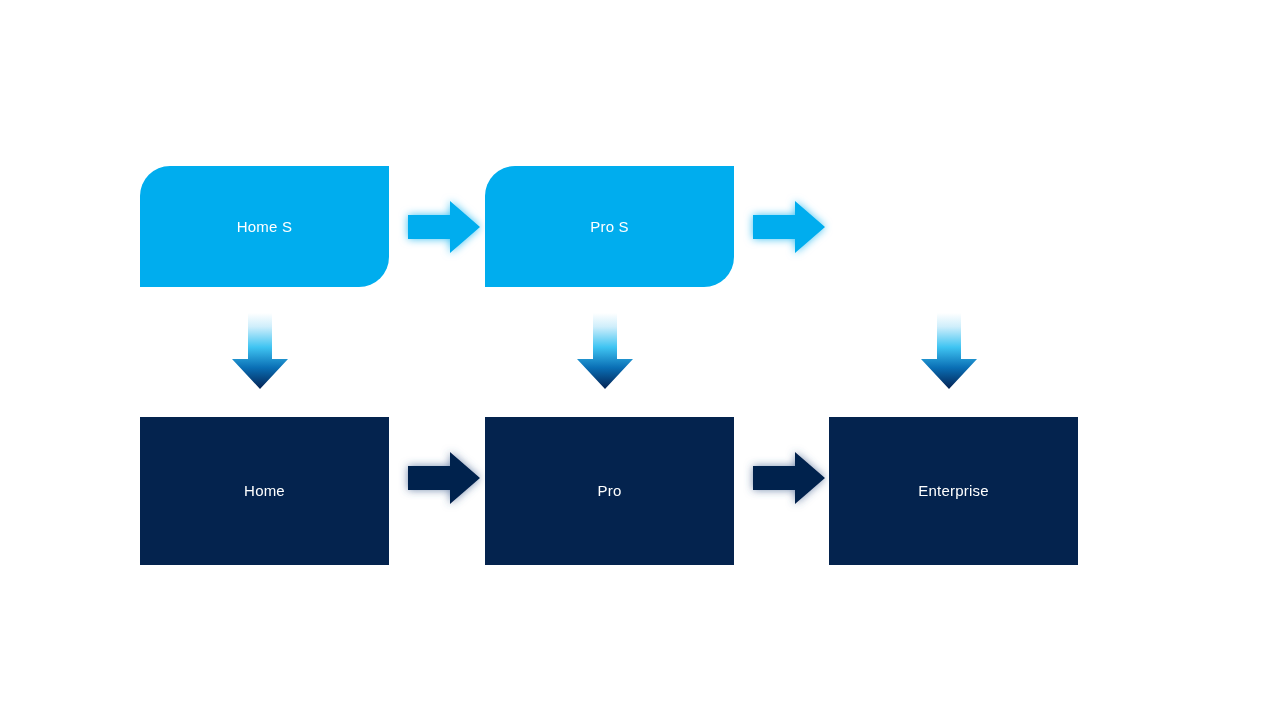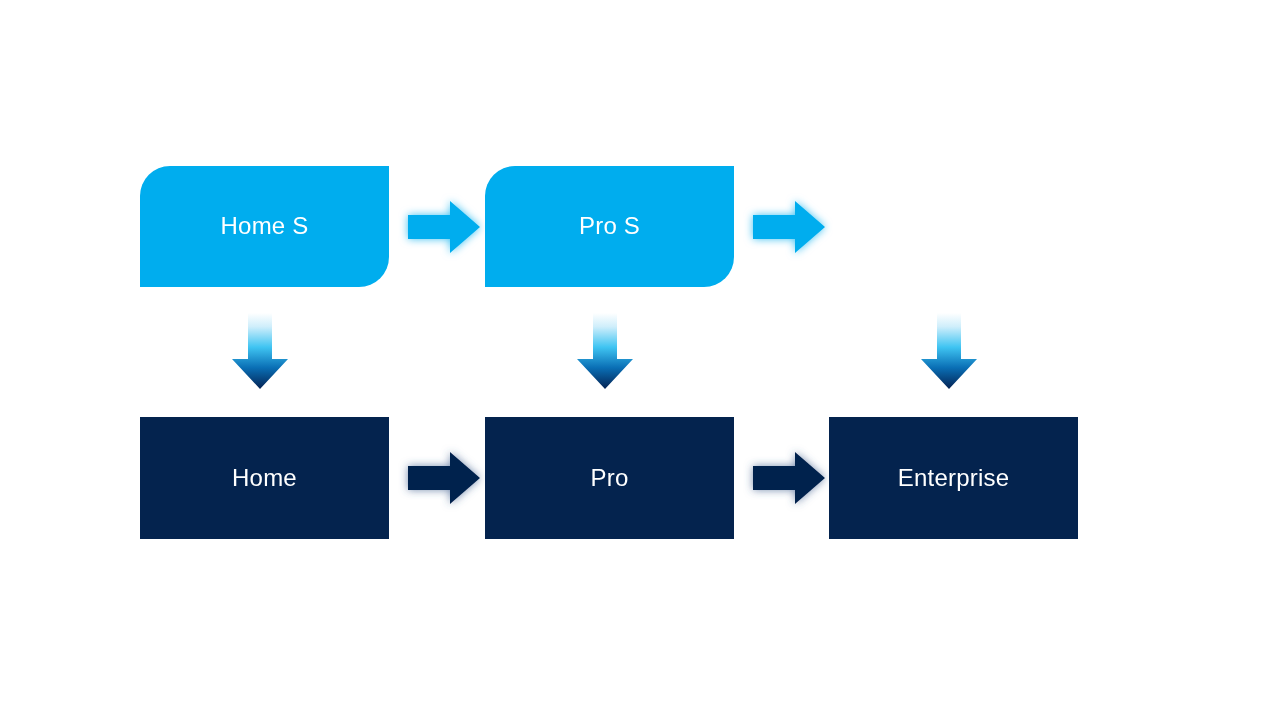--- a/index.html
+++ b/index.html
@@ -23,21 +23,21 @@
   }
 
   
   .node {
     position: absolute;
     display: flex;
     align-items: center;
     justify-content: center;
     box-sizing: border-box;
     color: #ffffff;
-    font-size: 24px;
+    font-size: 15px;
     font-weight: 400;
     letter-spacing: 0.2px;
     line-height: 1.2;
     text-align: center;
     user-select: none;
   }
 
   
   .node-top {
     background: #00ADEE;
@@ -49,21 +49,21 @@
     background: #04234E;
     border-radius: 0;
   }
 
   
   .col-1 { left: 140px;  width: 249px; }
   .col-2 { left: 485px;  width: 249px; }
   .col-3 { left: 829px;  width: 249px; }
 
   .row-top    { top: 166px; height: 121px; }
-  .row-bottom { top: 417px; height: 122px; }
+  .row-bottom { top: 417px; height: 148px; }
 
   
   .arrow {
     position: absolute;
   }
   .arrow svg { display: block; }
 
   .arrow-right-top-1 { left: 398px; top: 191px; width: 90px; height: 72px; }
   .arrow-right-top-2 { left: 743px; top: 191px; width: 90px; height: 72px; }
 

